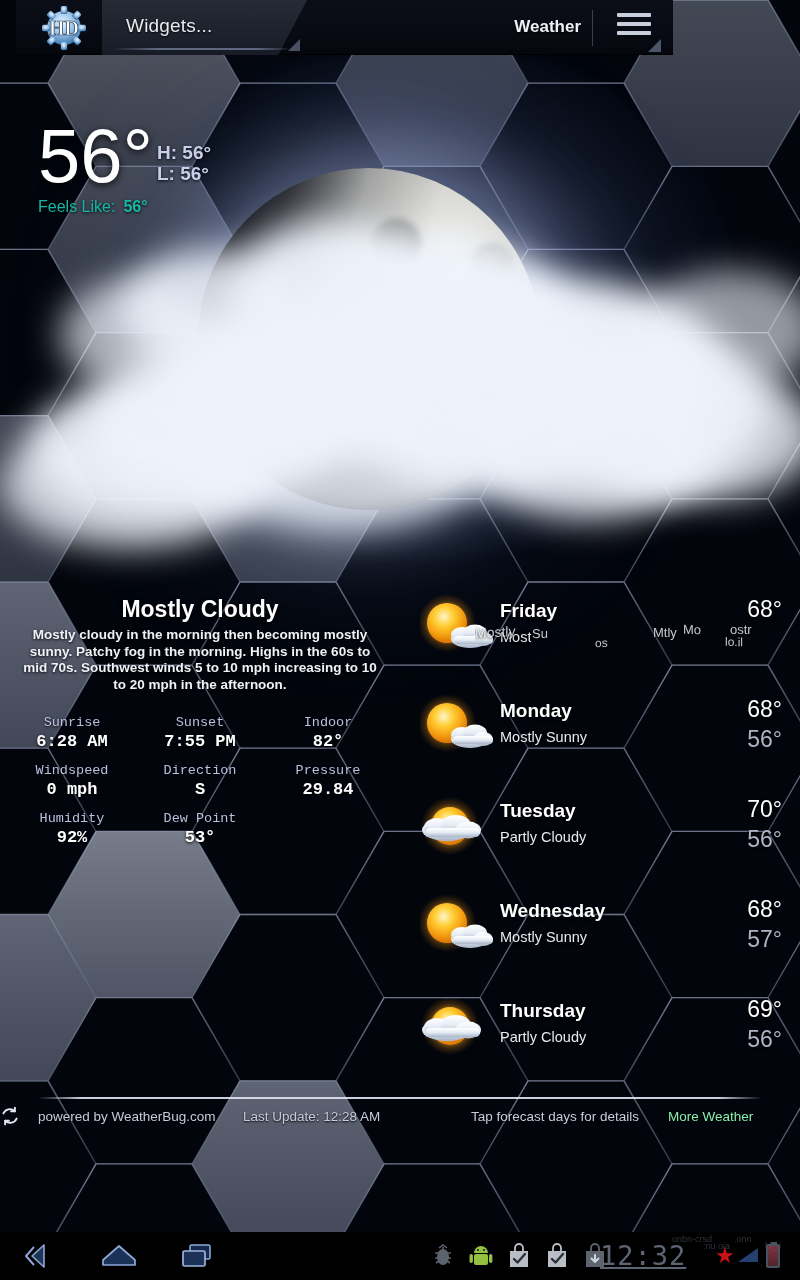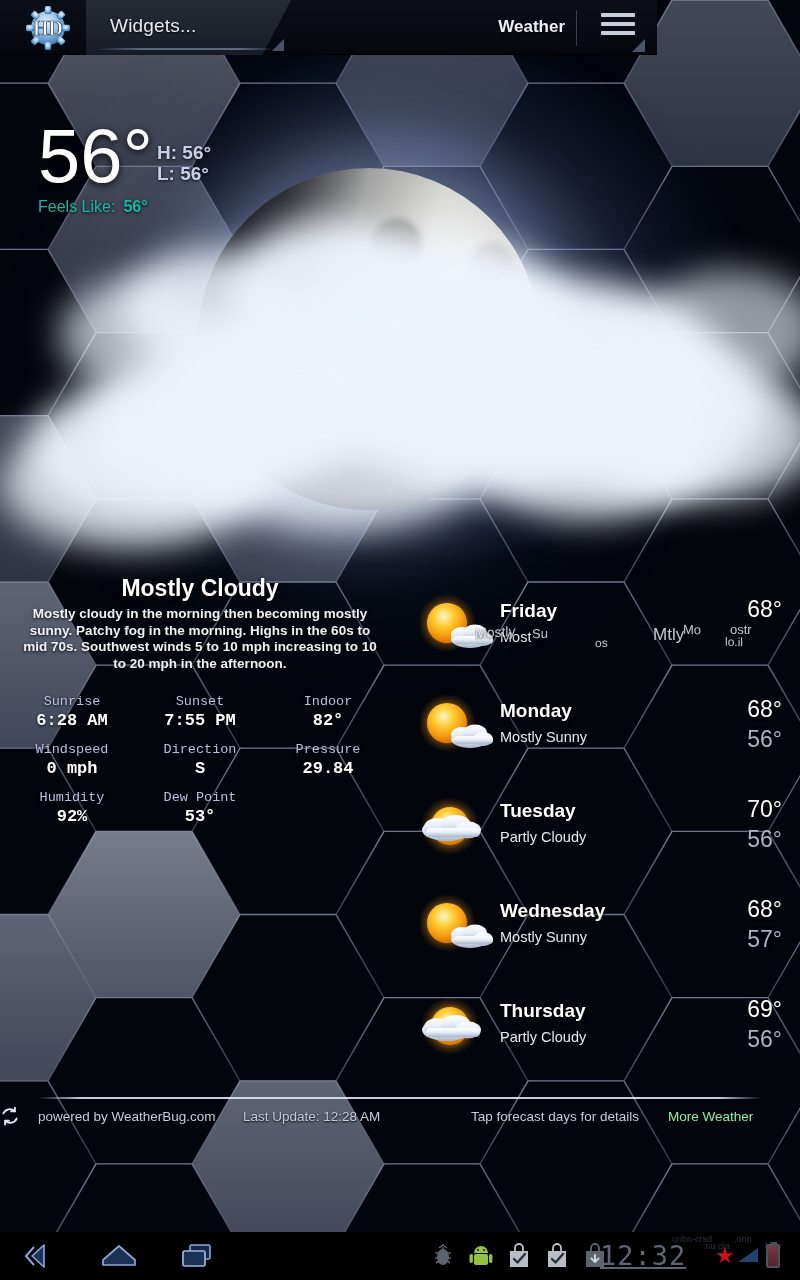--- a/index.html
+++ b/index.html
@@ -50,21 +50,21 @@
   }
   #moon::after{
     content:""; position:absolute; inset:0;
     background:linear-gradient(105deg, rgba(4,6,12,0.92) 0%, rgba(6,8,16,0.72) 22%, rgba(10,12,22,0.18) 40%, rgba(0,0,0,0) 58%);
   }
   .cloud { position:absolute; border-radius:50%; background:#eef3fb; filter:blur(17px); }
   #cloudwrap { position:absolute; left:0; top:210px; width:800px; height:330px; }
 
   
   #topbar {
-    position:absolute; left:0; top:0; width:657px; height:55px; z-index:40;
+    position:absolute; left:16px; top:0; width:657px; height:55px; z-index:40;
     background:linear-gradient(180deg,#0b0e16 0%,#080b13 55%,#05070d 100%);
     border-bottom:1px solid #000;
     text-decoration:underline;
   }
   #topbar .tab-shape {
     position:absolute; left:86px; top:0; width:205px; height:55px;
     background:linear-gradient(180deg,#252a35 0%,#1d222d 60%,#171b25 100%);
     clip-path:polygon(0 0, 100% 0, 86% 100%, 0 100%);
   }
   #topbar .tab-underline{
@@ -128,21 +128,21 @@
     position:absolute; left:0; top:522px; width:700px; z-index:22;
     text-align:center; font-size:25px; font-weight:bold; color:#ffffff;
     text-shadow:0 2px 6px rgba(0,0,0,.95), 0 0 14px rgba(0,0,0,.7);
   }
   #dateline .dot { margin:0 9px; font-size:17px; vertical-align:3px; }
 
   
   #leftpanel { position:absolute; left:0; top:575px; width:400px; z-index:22; }
   #cond-title {
     text-align:center; font-size:23px; font-weight:bold; color:#ffffff;
-    text-shadow:0 2px 5px rgba(0,0,0,.95); margin-bottom:4px;
+    text-shadow:0 2px 5px rgba(0,0,0,.95); margin-bottom:4px;margin-top:21px;
   }
   #cond-desc {
     padding:0 20px; text-align:center; font-size:13.5px; line-height:16.5px;
     color:#f0f2f7; font-weight:bold; text-shadow:0 1px 3px rgba(0,0,0,.95);
   }
   #detail-grid {
     margin-top:22px; display:grid; grid-template-columns:repeat(3,1fr);
     row-gap:12px; padding:0 8px;
   }
   .dcell { text-align:center;font-family:Liberation Mono, monospace; }
@@ -506,21 +506,21 @@
     </g>
   </svg></div>
        <div class="fday">Friday</div>
        <div class="fcond" style="clip-path: inset(0px 64% 0px 0px);">Mostly Sunny</div>
        <div class="fhi">68°</div>
        <div class="flo"></div>
         <div id="glitch">
           <i style="left: 0px; top: 2px; font-size: 14px; transform: skewY(-3deg);">Mostly</i>
           <i style="left: 57px; top: 4px; font-size: 13px; transform: skewY(-2deg);">Su</i>
           <i style="left: 120px; top: 14px; font-size: 12px; transform: skewY(-2deg);">os</i>
-          <i style="left: 178px; top: 3px; font-size: 17px; transform: skewY(0deg);">Mtly</i>
+          <i style="left: 178px; top: 3px; font-size: 13px; transform: skewY(0deg);">Mtly</i>
           <i style="left: 208px; top: 0px; font-size: 13px; transform: skewY(2deg);">Mo</i>
           <i style="left: 255px; top: 0px; font-size: 13px; transform: skewY(0deg);">ostr</i>
           <i style="left: 250px; top: 13px; font-size: 12px; transform: skewY(2deg);">lo.il</i>
         </div>
       </div>
       <div class="frow">
         <div class="fico">
   <svg width="78" height="66" viewBox="0 0 78 66">
     <defs>
       <radialGradient id="sunGa" cx="42%" cy="34%" r="62%">

